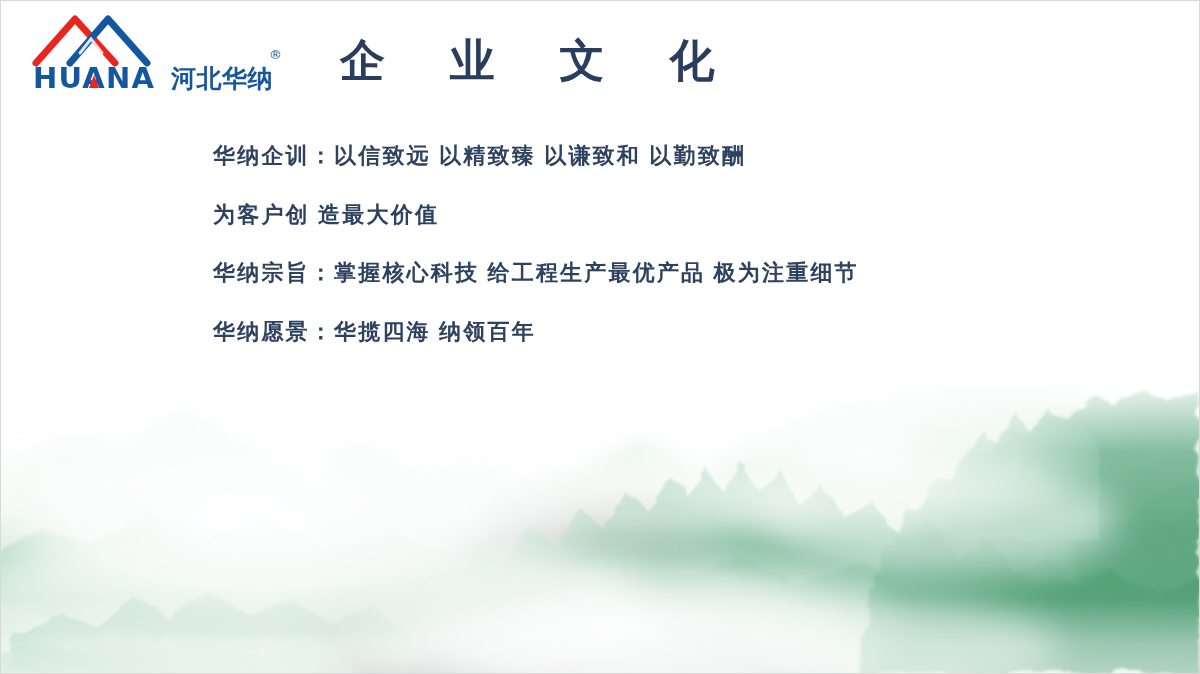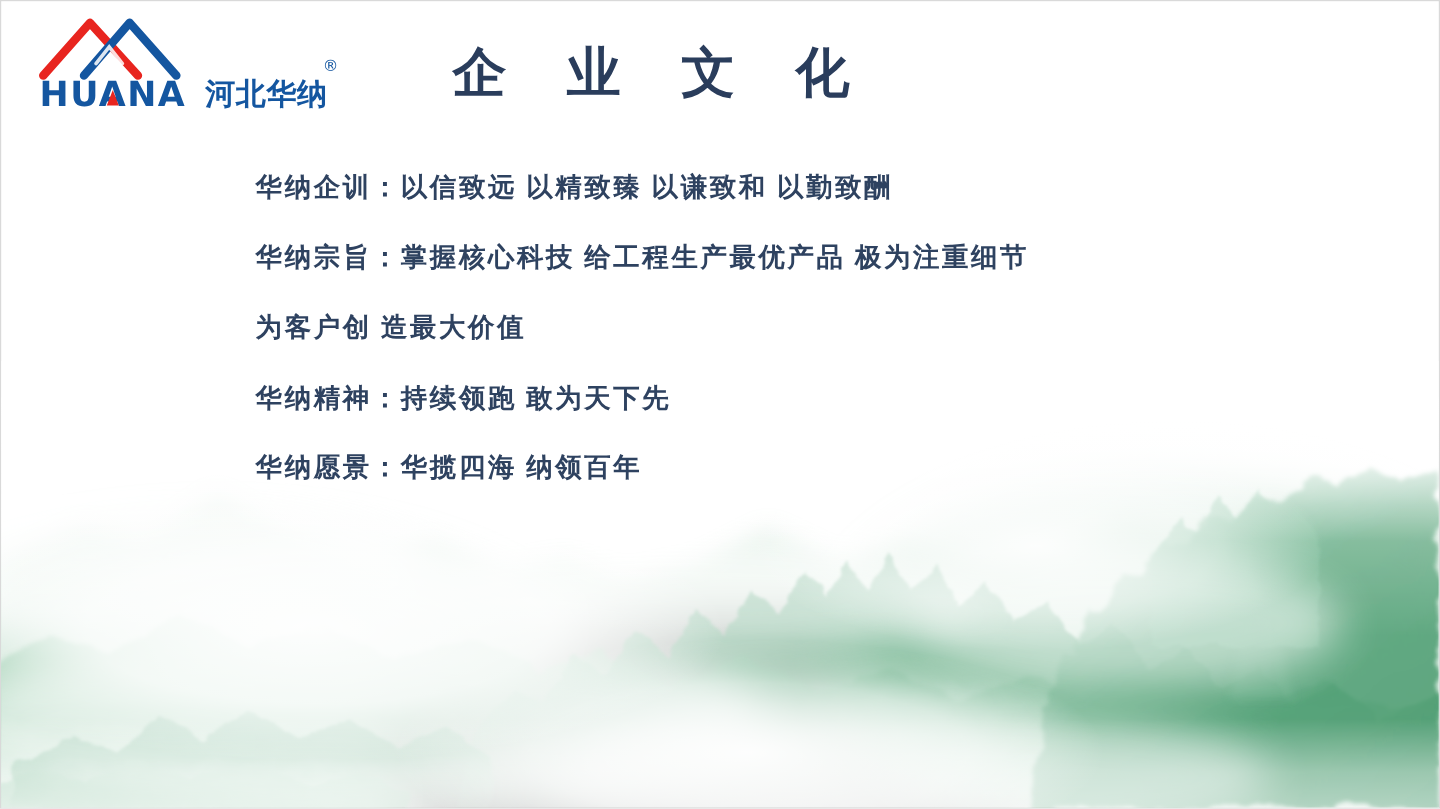--- a/index.html
+++ b/index.html
@@ -64,40 +64,40 @@
     left: 22px;
     top: 8px;
     width: 260px;
     height: 86px;
   }
   .logo svg { display: block; }
 
   
   .page-title {
     position: absolute;
-    left: 376px;
+    left: 339px;
     top: 30px;
-    font-family: Liberation Sans, sans-serif;
+    font-family: Liberation Mono, monospace;
     font-size: 45px;
     font-weight: 700;
     color: #2a3d5c;
     letter-spacing: 0.42em;
     white-space: nowrap;
     text-shadow: 0 1px 0 rgba(255,255,255,0.6);
   }
 
   
   .culture-list {
     position: absolute;
     left: 212px;
     top: 126px;
     width: 950px;
   }
   .culture-line {
-    font-family: Liberation Serif, serif;
+    font-family: Liberation Sans, sans-serif;
     font-size: 22px;
     font-weight: 700;
     color: #2e4260;
     line-height: 58.5px;
     height: 58.5px;
     letter-spacing: 0.10em;
     white-space: nowrap;
     text-shadow: 0 1px 1px rgba(255,255,255,0.85), 0 0 3px rgba(255,255,255,0.7);
   }
 </style>
@@ -248,19 +248,18 @@
       <text x="148" y="78" font-family="'DejaVu Sans','Liberation Sans',sans-serif" font-size="25" font-weight="700" letter-spacing="0.5" fill="#1456a0">河北华纳</text>
 
       <text x="246" y="50" font-family="'DejaVu Sans','Liberation Sans',sans-serif" font-size="13" fill="#1456a0">®</text>
     </svg>
   </div>
 
   <div class="page-title">企 业 文 化</div>
 
   <div class="culture-list">
     <div class="culture-line">华纳企训：以信致远  以精致臻  以谦致和  以勤致酬</div>
+    <div class="culture-line">为客户创  造最大价值</div>
     <div class="culture-line">华纳宗旨：掌握核心科技  给工程生产最优产品  极为注重细节</div>
-    <div class="culture-line">为客户创  造最大价值</div>
-    <div class="culture-line">华纳精神：持续领跑  敢为天下先</div>
     <div class="culture-line">华纳愿景：华揽四海  纳领百年</div>
   </div>
 
 </div>
 
 </body></html>

